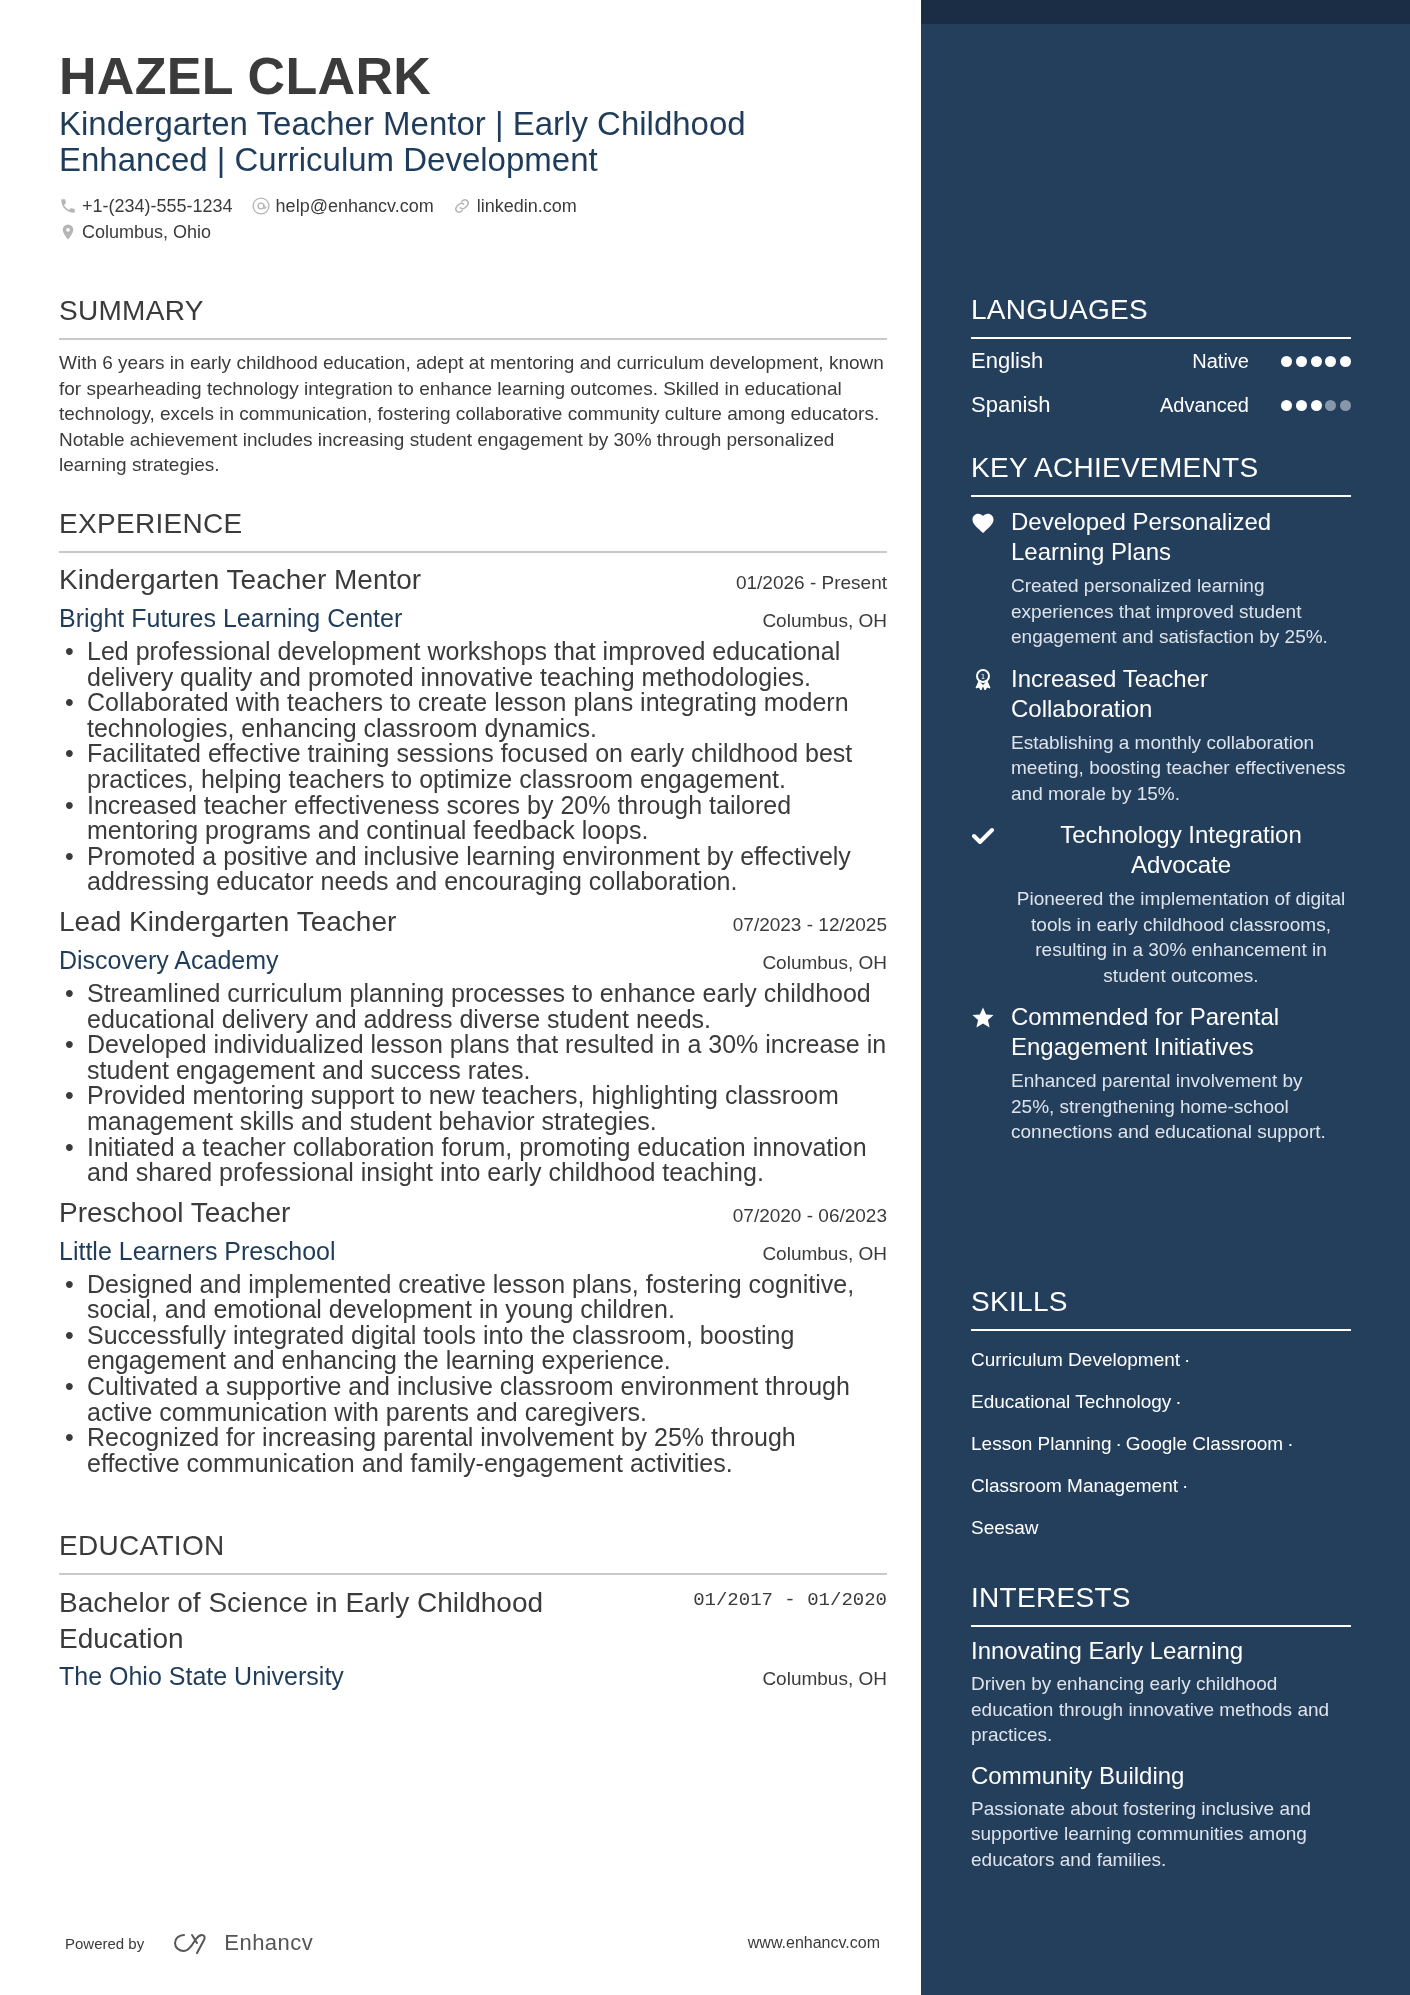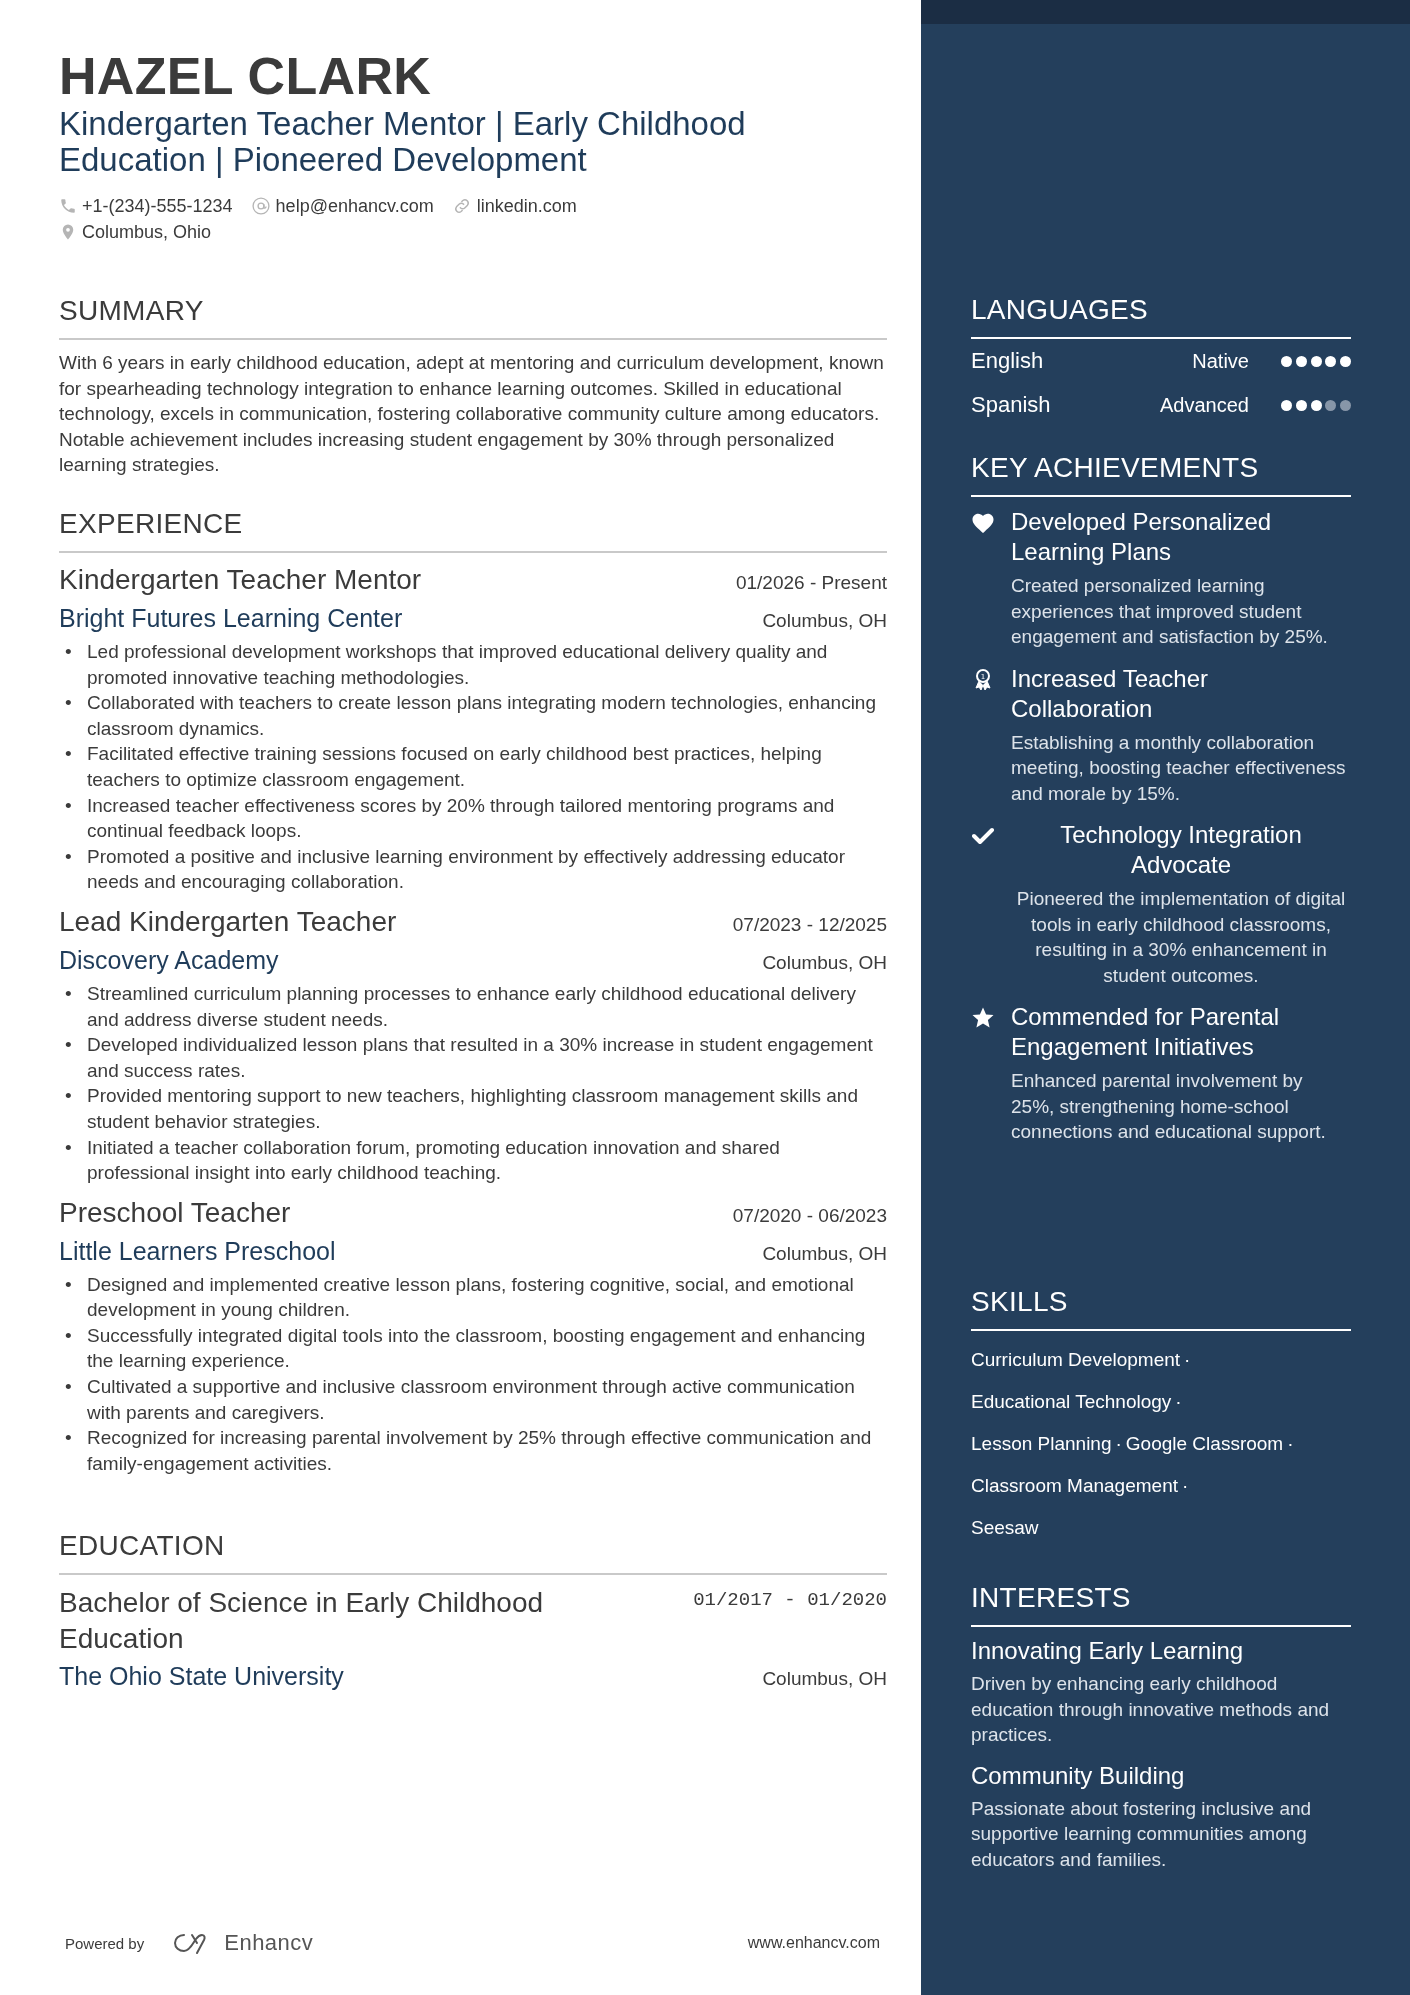--- a/index.html
+++ b/index.html
@@ -28,21 +28,21 @@
 
   .experience { position: absolute; top: 507px; left: 0; width: 828px; }
   .job { margin-top: 8px; }
   .job-head { display: flex; justify-content: space-between; align-items: baseline; }
   .job-title { font-size: 28px; color: #3b3b3b; line-height: 38px; }
   .job-date { font-size: 19px; color: #3b3b3b; }
   .job-sub { display: flex; justify-content: space-between; align-items: baseline; margin-top: 2px; }
   .company { font-size: 25px; color: #1f3c5a; line-height: 34px; }
   .job-loc { font-size: 19px; color: #3b3b3b; }
   .bullets { list-style: none; margin-top: 4px; }
-  .bullets li { position: relative; padding-left: 28px; font-size: 19px; line-height: 25.6px; color: #3b3b3b; }
+  .bullets li { position: relative; padding-left: 28px; font-size: 25px; line-height: 25.6px; color: #3b3b3b; }
   .bullets li::before { content: "•"; position: absolute; left: 6px; top: 0; color: #3b3b3b; }
 
   .education { position: absolute; top: 1529px; left: 0; width: 828px; }
   .edu-head { display: flex; justify-content: space-between; align-items: flex-start; margin-top: 10px; }
   .degree { font-size: 28px; line-height: 36px; color: #3b3b3b; width: 560px; }
   .edu-date { font-size: 19px; line-height: 30px; color: #3b3b3b; font-family: Liberation Mono, monospace; }
 
   .footer { position: absolute; top: 1928px; left: 65px; width: 815px; height: 30px; display: flex; align-items: center; justify-content: space-between; gap: 40px; }
   .footer-left { display: flex; align-items: center; }
   .powered { font-size: 15px; color: #3b3b3b; margin-right: 26px; }
@@ -74,21 +74,21 @@
   .int-title { font-size: 24px; line-height: 32px; color: #ffffff; }
   .int-desc { font-size: 19px; line-height: 25.5px; color: #dde3ea; margin-top: 4px; }
 </style>
 </head>
 <body>
 
 <div class="left">
   <div class="name">HAZEL CLARK</div>
   <div class="headline">
     <div>Kindergarten Teacher Mentor | Early Childhood</div>
-    <div>Education | Pioneered Development</div>
+    <div>Enhanced | Curriculum Development</div>
   </div>
 
   <div class="contact">
     <div class="contact-row">
       <span class="contact-item">
         <svg width="18" height="18" viewBox="0 0 24 24">
             <path fill="#b5b5b5" d="M6.6 10.8c1.4 2.8 3.8 5.1 6.6 6.6l2.2-2.2c.3-.3.7-.4 1-.2 1.1.4 2.3.6 3.6.6.6 0 1 .4 1 1V20c0 .6-.4 1-1 1C10.6 21 3 13.4 3 4c0-.6.4-1 1-1h3.5c.6 0 1 .4 1 1 0 1.3.2 2.5.6 3.6.1.3 0 .7-.2 1L6.6 10.8z"></path>
           </svg>
         <span>+1-(234)-555-1234</span>
       </span>

